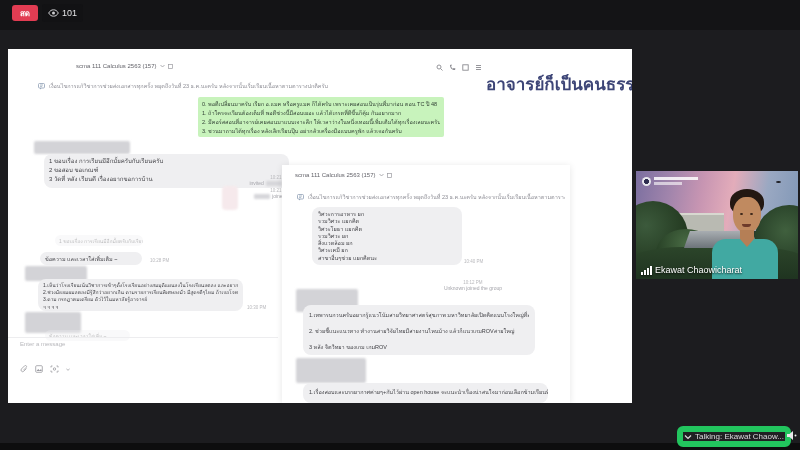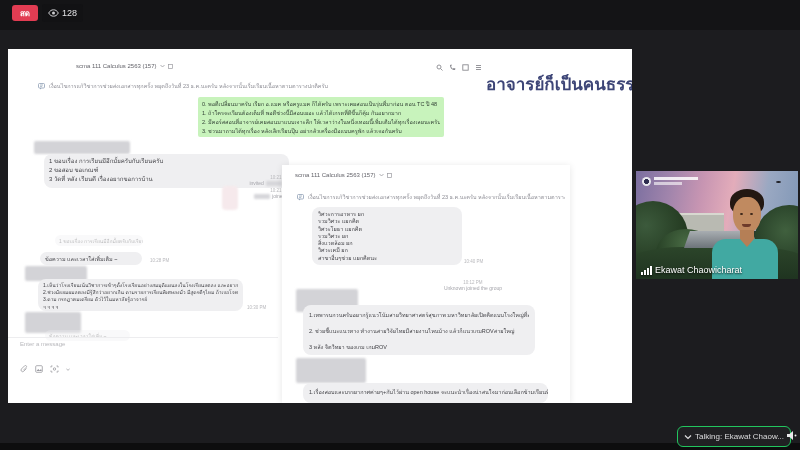--- a/index.html
+++ b/index.html
@@ -27,21 +27,21 @@
                  vertical-align:middle;margin:0 2px;filter:blur(.8px);}
   .annot{font-weight:600;color:#3d4577;white-space:nowrap;filter:blur(.2px);}
   .webcam{left:636px;top:171px;width:162px;height:108px;overflow:hidden;background:#2a3a2e;}
   .sky{position:absolute;left:0;top:0;width:162px;height:60px;
        background:linear-gradient(100deg,#7b6fa0 0%,#a285ac 22%,#c795b2 40%,#e3acba 58%,#9aa8c2 78%,#8097b6 100%);}
   .tree{position:absolute;border-radius:50%;}
   .namebar{position:absolute;left:5px;bottom:4px;display:flex;align-items:flex-end;gap:3px;
            color:#fff;font-size:9px;text-shadow:0 1px 2px rgba(0,0,0,.85);white-space:nowrap;}
   .sigbars{display:flex;align-items:flex-end;gap:1px;}
   .sigbars i{display:block;width:2px;background:#fff;box-shadow:0 1px 2px rgba(0,0,0,.6);}
-  .talkpill{left:677px;top:426px;width:114px;height:21px;background:#202023;border:1px solid #22c55e;
+  .talkpill{left:677px;top:426px;width:114px;height:21px;background:#202023;border:6px solid #22c55e;
             border-radius:6px;display:flex;align-items:center;justify-content:center;gap:3px;
             color:#dcdcde;font-size:8px;white-space:nowrap;overflow:hidden;box-sizing:border-box;}
   .panel2{left:274px;top:116px;width:288px;height:238px;background:#fff;box-shadow:0 1px 7px rgba(0,0,0,.10);}
   .faint{opacity:.35;}
   svg{display:block;}
 </style>
 </head>
 <body>
 
 <div id="stage">
@@ -49,21 +49,21 @@
   <div class="abs bottomstrip"></div>
 
   <div class="abs live">สด</div>
   <div class="abs viewers">
     <span>
       <svg width="11" height="8" viewBox="0 0 11 8">
           <path d="M.7 4C2 1.6 3.6.8 5.5.8S9 1.6 10.3 4C9 6.4 7.4 7.2 5.5 7.2S2 6.4.7 4Z" fill="none" stroke="#cfcfd2" stroke-width="1"></path>
           <circle cx="5.5" cy="4" r="1.5" fill="#cfcfd2"></circle>
         </svg>
     </span>
-    <span>128</span>
+    <span>101</span>
   </div>
 
   <div class="abs share">
 
     <div class="abs ttl" style="left:68px;top:14px;">
       <span>scma 111 Calculus 2563 (157)</span>
       <span>
           <svg width="5" height="4" viewBox="0 0 5 4">
             <polyline points="0.5,1 2.5,3 4.5,1" fill="none" stroke="#9a9aa0" stroke-width="0.8"></polyline>
           </svg>

